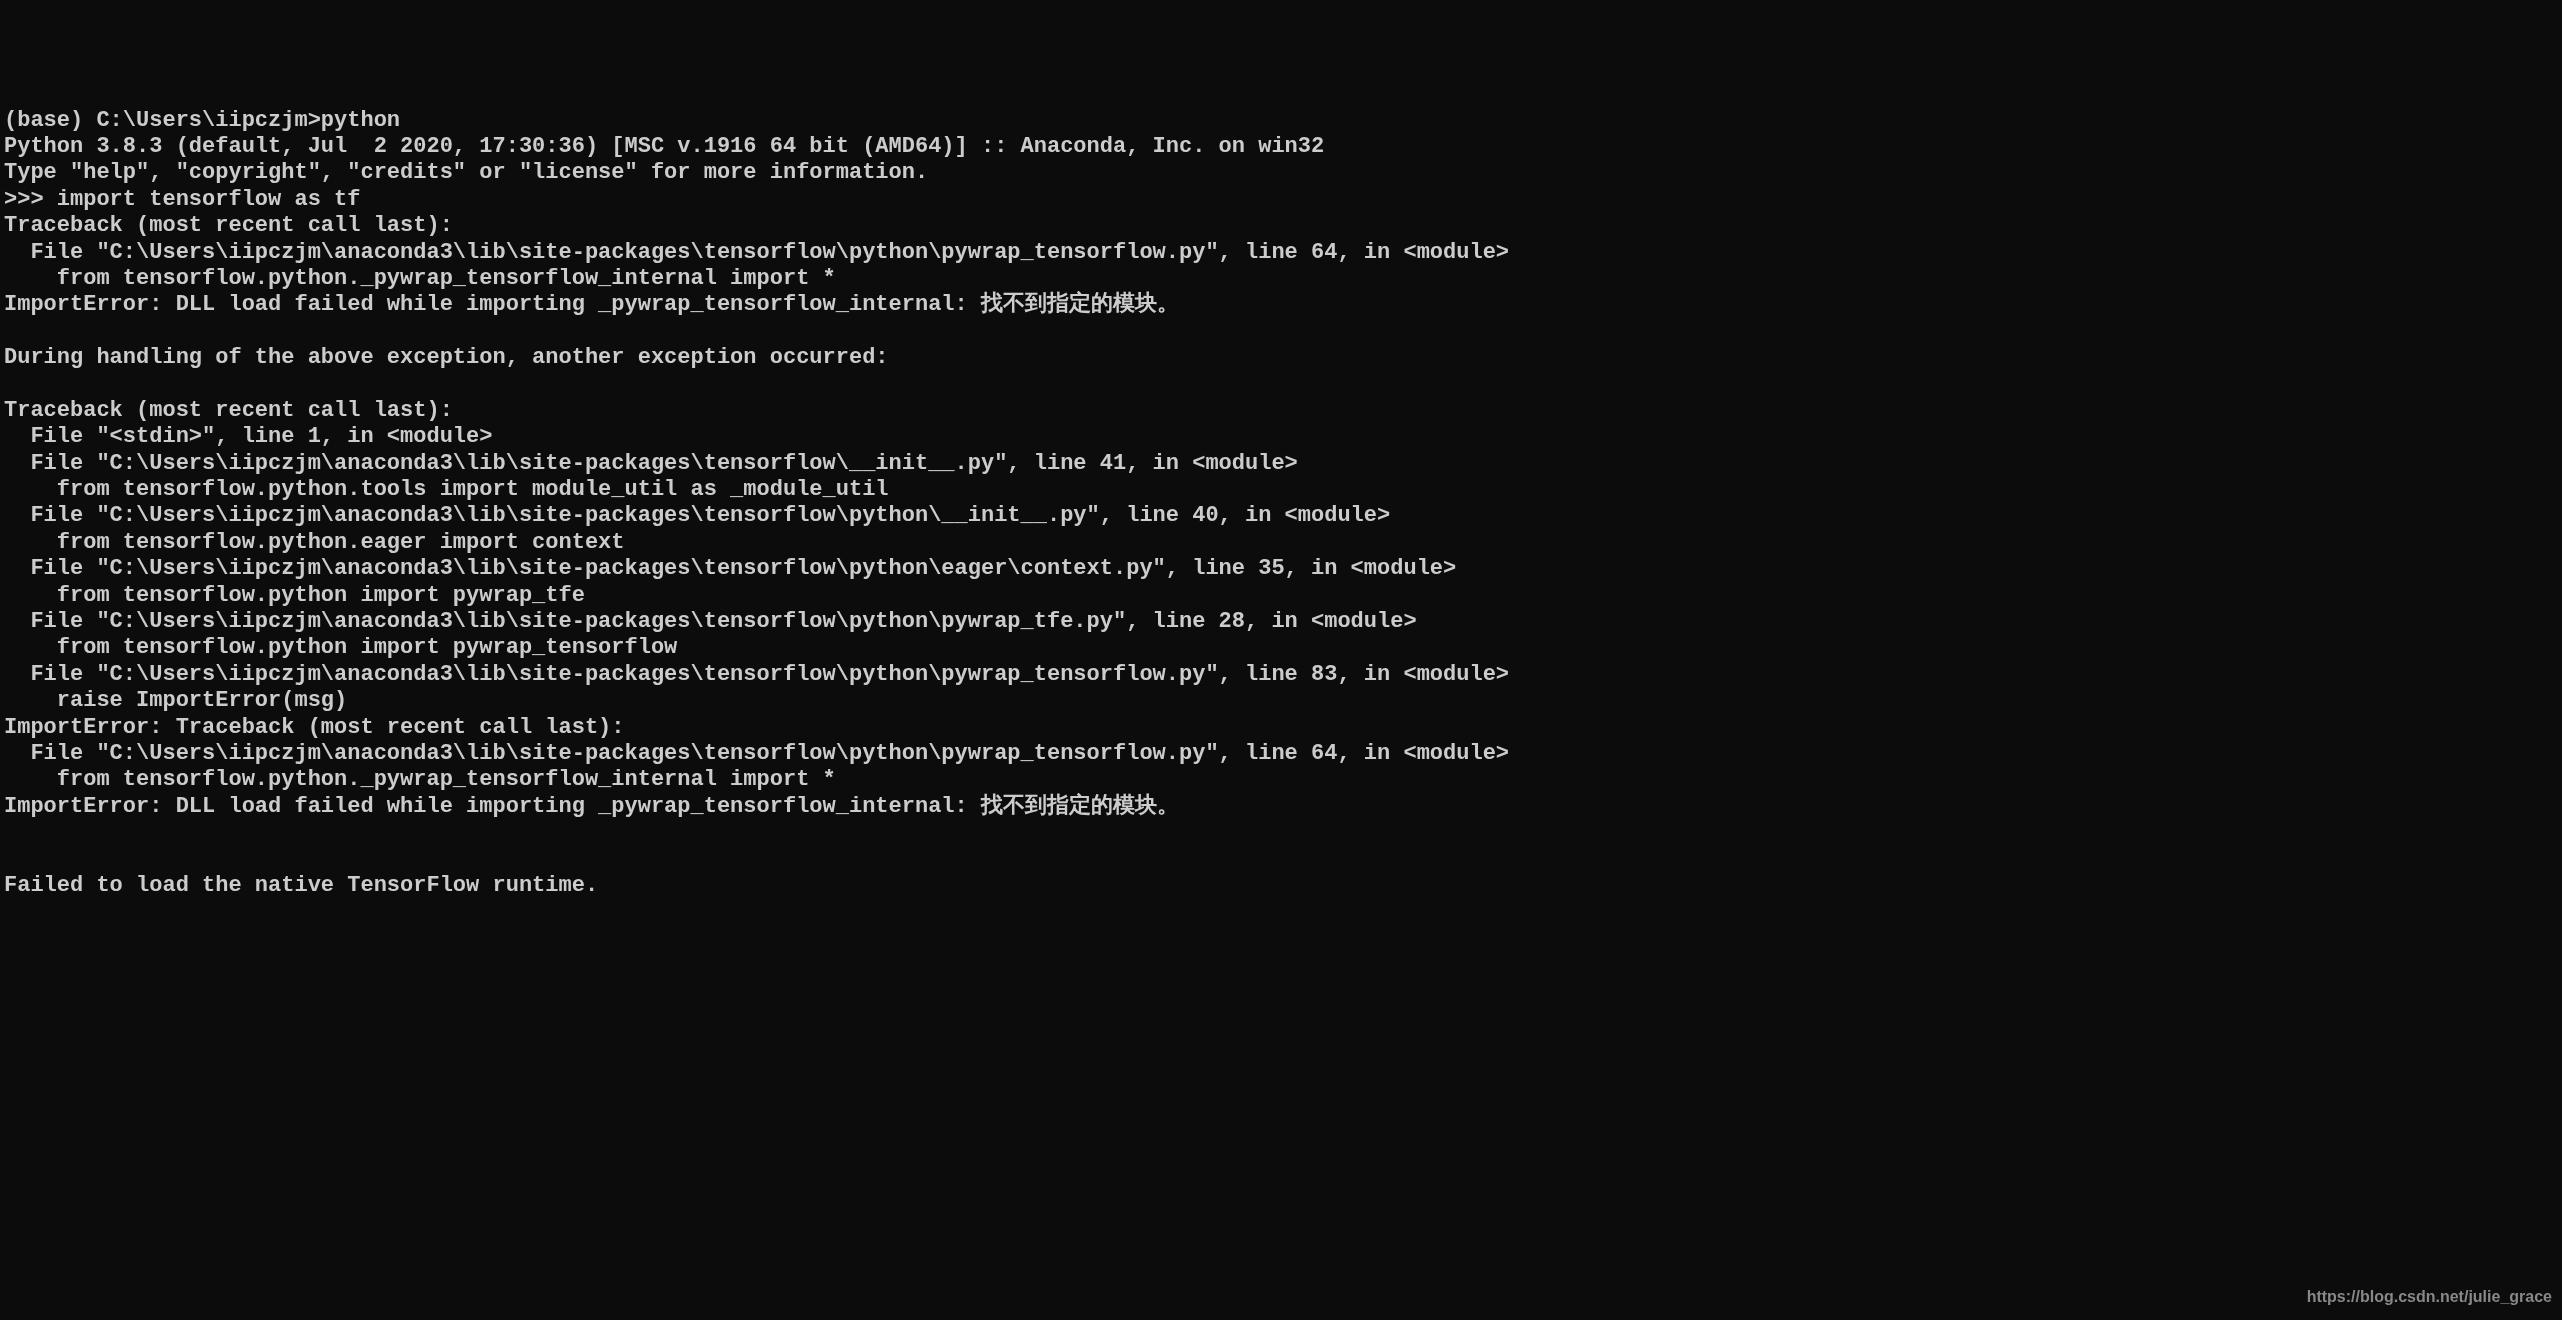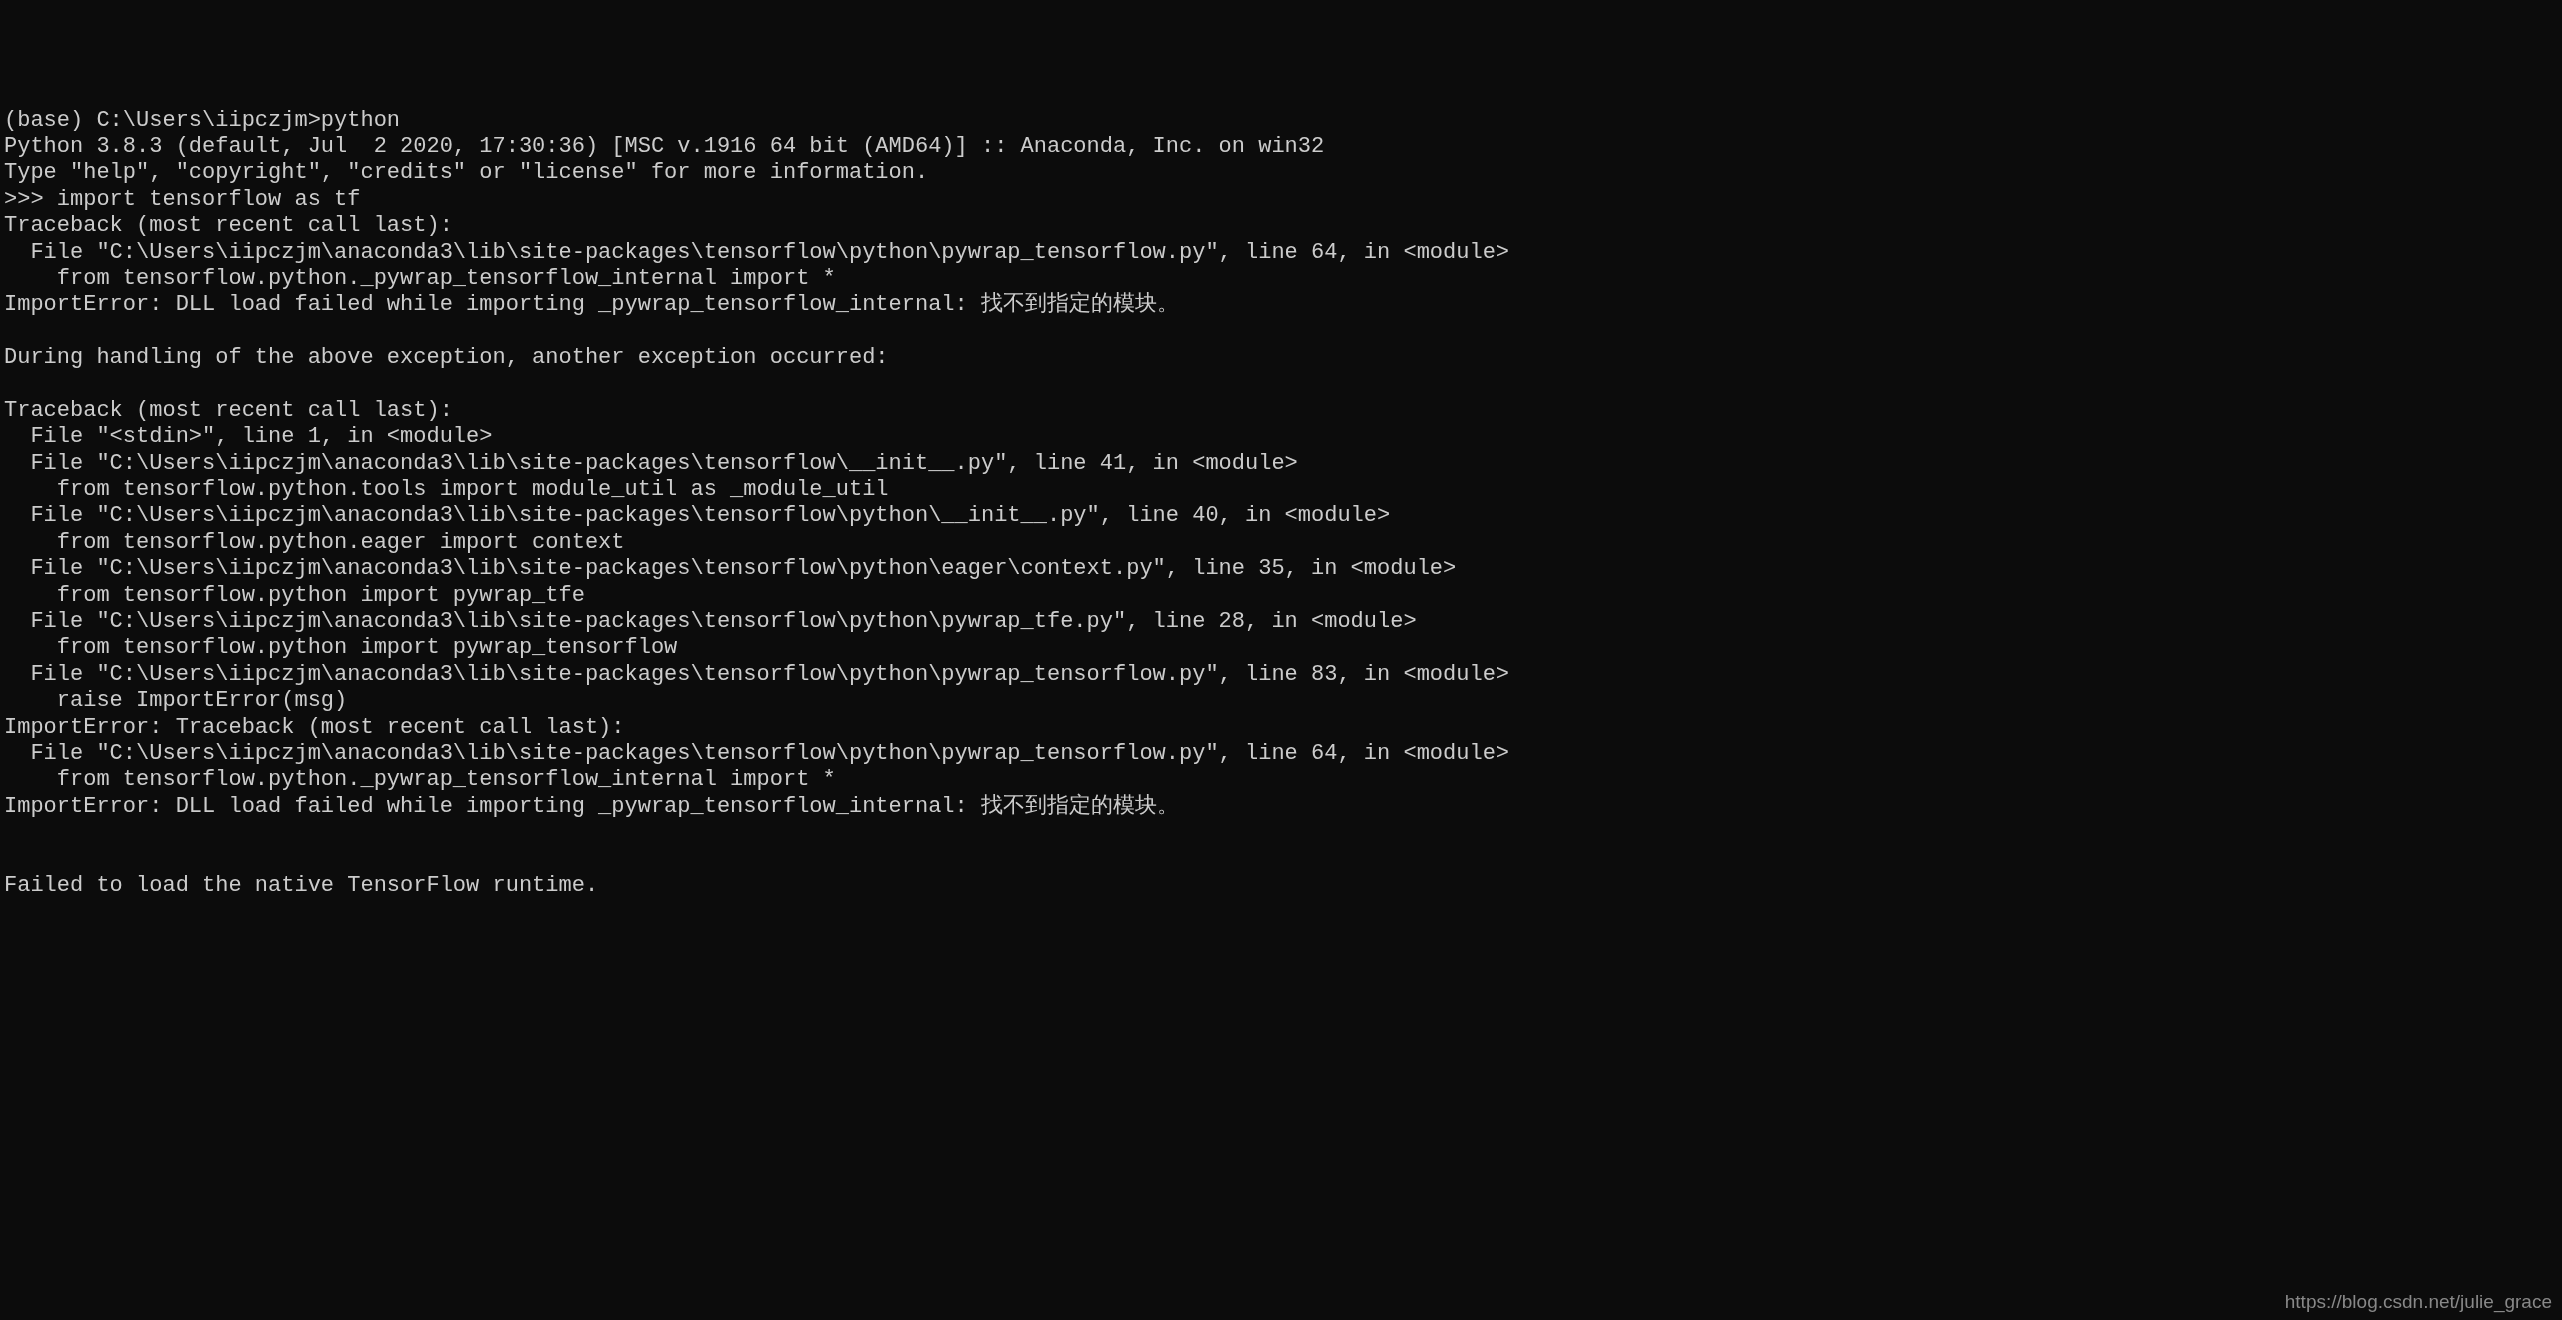--- a/index.html
+++ b/index.html
@@ -1,41 +1,42 @@
 <!DOCTYPE html>
 <html><head>
   <meta charset="utf-8">
   <style>
     * {
       margin: 0;
       padding: 0;
       box-sizing: border-box;
+      font-weight: bold;
     }
     body {
       background-color: #0c0c0c;
       color: #cccccc;
       font-family: 'Consolas', 'Courier New', monospace;
       font-size: 22px;
       line-height: 1.2;
       padding: 2px 4px;
       white-space: pre;
       overflow: hidden;
       width: 2562px;
       height: 1320px;
       position: relative;
     }
     .terminal-line {
       white-space: pre;
       font-family: 'Consolas', 'Courier New', monospace;
     }
     .watermark {
       position: absolute;
-      bottom: 6px;
+      bottom: 14px;
       right: 10px;
-      font-size: 19px;
+      font-size: 16px;
       color: #888888;
       font-family: Arial, sans-serif;
       white-space: nowrap;
     }
   </style>
 </head>
 <body>
 
 
 

